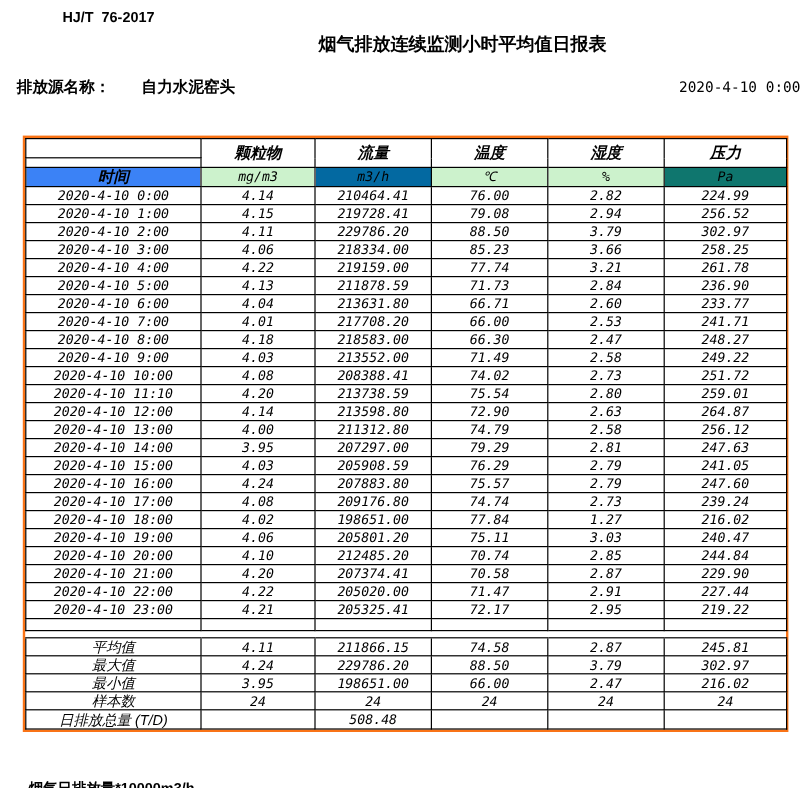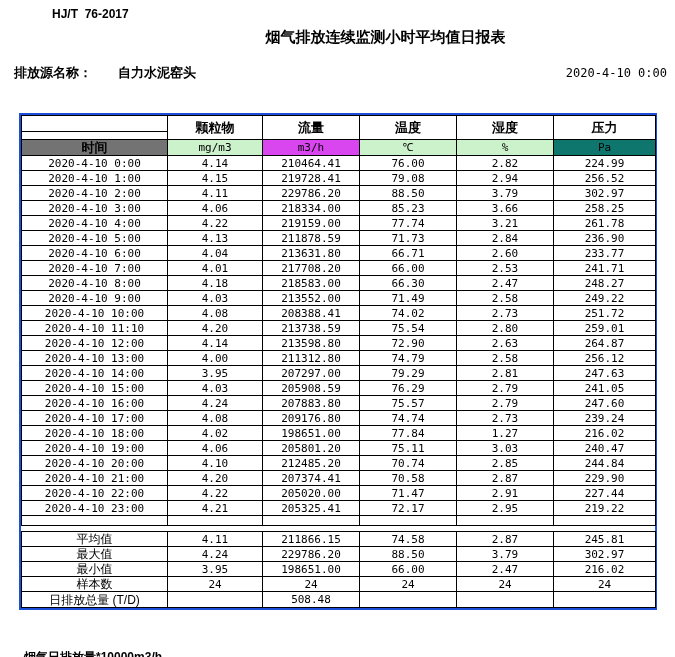--- a/index.html
+++ b/index.html
@@ -8,21 +8,22 @@
     font-family:"Liberation Sans",sans-serif;overflow:hidden;
   }
   .mono{font-family:"DejaVu Sans Mono","Liberation Mono",monospace;}
   .doc-code{position:absolute;left:18px;top:7px;font-size:12px;font-weight:bold;white-space:pre;padding-left:34px;}
   .title{position:absolute;left:0;top:28px;width:675px;text-align:center;font-size:15px;font-weight:bold;padding-left:48px;}
   .source-line{position:absolute;left:14px;top:64px;font-size:13px;font-weight:bold;}
   .source-line .name{margin-left:26px;}
   .datetime{position:absolute;right:8px;top:66px;font-size:12px;}
   .table-frame{
     position:absolute;left:19px;top:113px;width:634px;
-    border:2px solid #1d4ed8;
+    border:2px solid #f97316;
+    font-style:italic;
   }
   table{border-collapse:collapse;table-layout:fixed;width:100%;}
   td,th{
     border:1px solid #000;padding:0;margin:0;text-align:center;vertical-align:middle;
     overflow:hidden;white-space:nowrap;font-weight:normal;line-height:1;
   }
   tr.hrowA{height:16px;}
   tr.hrowA td{border-bottom:1px solid #000;}
   tr.hrowB{height:8px;}
   th.pollutant{font-size:13px;font-weight:bold;}
@@ -75,23 +76,23 @@
       <th class="pollutant" rowspan="2">颗粒物</th>
       <th class="pollutant" rowspan="2">流量</th>
       <th class="pollutant" rowspan="2">温度</th>
       <th class="pollutant" rowspan="2">湿度</th>
       <th class="pollutant" rowspan="2">压力</th>
     </tr>
     <tr class="hrowB">
       <td></td>
     </tr>
     <tr class="unit-row">
-      <th class="time-h" style="background: #737373;">时间</th>
+      <th class="time-h" style="background: #3b82f6;">时间</th>
       <th class="mono" style="background: rgb(204, 242, 204);">mg/m3</th>
-      <th class="mono" style="background: #d946ef;">m3/h</th>
+      <th class="mono" style="background: #0369a1;">m3/h</th>
       <th class="mono" style="background: rgb(204, 242, 204);">℃</th>
       <th class="mono" style="background: rgb(204, 242, 204);">%</th>
       <th class="mono" style="background: #0f766e;">Pa</th>
     </tr>
   </thead>
   <tbody id="data-rows">
         <tr class="data-row">
           <td class="mono">2020-4-10 0:00</td>
           <td class="mono">4.14</td>
           <td class="mono">210464.41</td>

